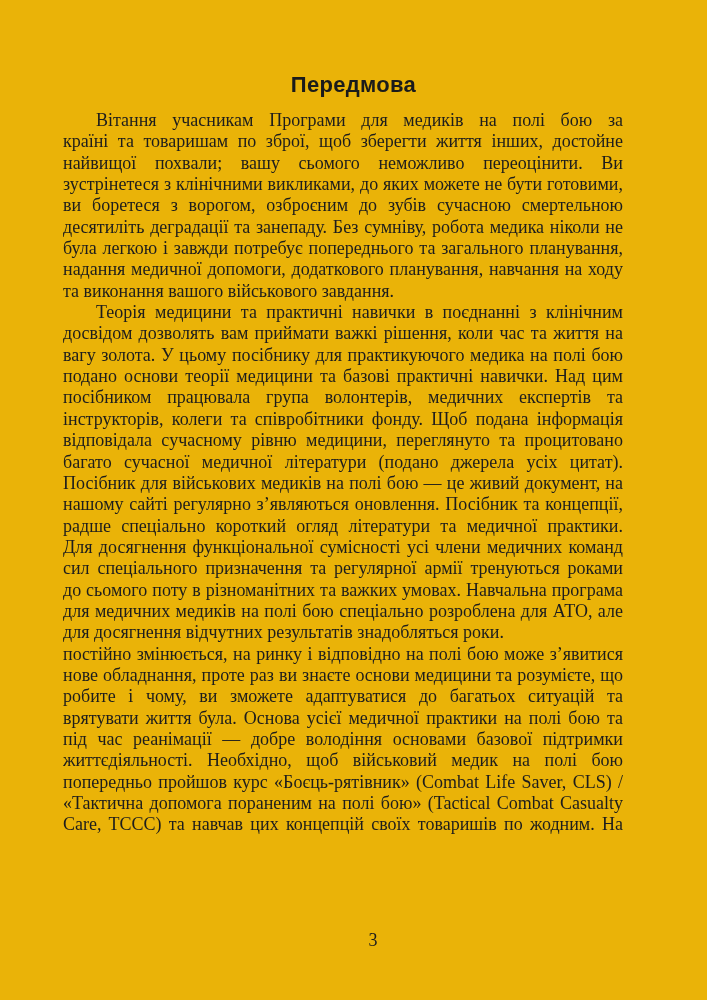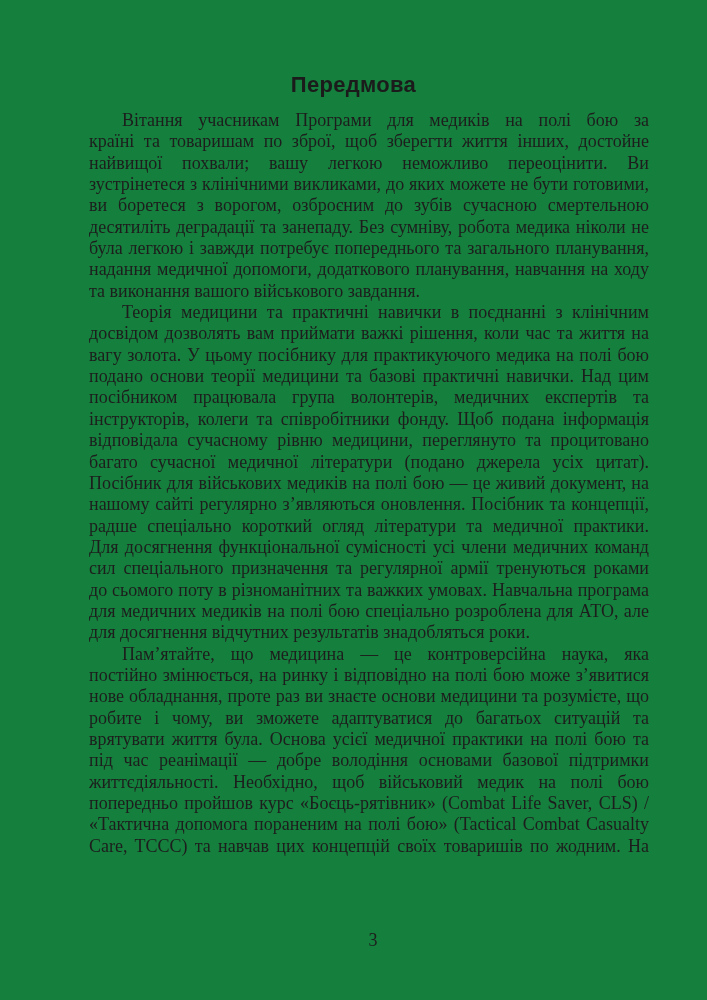--- a/index.html
+++ b/index.html
@@ -1,39 +1,39 @@
 <!DOCTYPE html>
 <html><head>
 <meta charset="utf-8">
 <style>
   html, body { margin: 0; padding: 0; }
   .page {
     position: relative;
     width: 707px;
     height: 1000px;
-    background: #15803d;
+    background: #eab308;
     overflow: hidden;
   }
   .title {
     position: absolute;
     top: 71px;
     left: 0;
     width: 100%;
     text-align: center;
     font-family: "Liberation Sans", sans-serif;
     font-weight: bold;
     font-size: 22px;
     line-height: 28px;
     color: #1b1b1b;
     letter-spacing: 0.3px;
   }
   .body-text {
     position: absolute;
     top: 110px;
-    left: 89px;
+    left: 63px;
     width: 560px;
   }
   .paragraph { margin: 0; padding: 0; }
   .line {
     font-family: "Liberation Serif", serif;
     font-size: 18px;
     height: 21.35px;
     line-height: 21.35px;
     overflow: hidden;
     text-align: justify;
@@ -55,21 +55,21 @@
 </style>
 </head>
 <body>
 
 <div class="page">
   <div class="title">Передмова</div>
   <div class="body-text">
       <div class="paragraph">
         <div class="line first">Вітання учасникам Програми для медиків на полі бою за</div>
         <div class="line">країні та товаришам по зброї, щоб зберегти життя інших, достойне</div>
-        <div class="line">найвищої похвали; вашу легкою неможливо переоцінити. Ви</div>
+        <div class="line">найвищої похвали; вашу сьомого неможливо переоцінити. Ви</div>
         <div class="line">зустрінетеся з клінічними викликами, до яких можете не бути готовими,</div>
         <div class="line">ви боретеся з ворогом, озброєним до зубів сучасною смертельною</div>
         <div class="line">десятиліть деградації та занепаду. Без сумніву, робота медика ніколи не</div>
         <div class="line">була легкою і завжди потребує попереднього та загального планування,</div>
         <div class="line">надання медичної допомоги, додаткового планування, навчання на ходу</div>
         <div class="line flush">та виконання вашого військового завдання.</div>
       </div>
       <div class="paragraph">
         <div class="line first">Теорія медицини та практичні навички в поєднанні з клінічним</div>
         <div class="line">досвідом дозволять вам приймати важкі рішення, коли час та життя на</div>
@@ -82,21 +82,20 @@
         <div class="line">Посібник для військових медиків на полі бою — це живий документ, на</div>
         <div class="line">нашому сайті регулярно з’являються оновлення. Посібник та концепції,</div>
         <div class="line">радше спеціально короткий огляд літератури та медичної практики.</div>
         <div class="line">Для досягнення функціональної сумісності усі члени медичних команд</div>
         <div class="line">сил спеціального призначення та регулярної армії тренуються роками</div>
         <div class="line">до сьомого поту в різноманітних та важких умовах. Навчальна програма</div>
         <div class="line">для медичних медиків на полі бою спеціально розроблена для АТО, але</div>
         <div class="line flush">для досягнення відчутних результатів знадобляться роки.</div>
       </div>
       <div class="paragraph">
-        <div class="line first">Пам’ятайте, що медицина — це контроверсійна наука, яка</div>
         <div class="line">постійно змінюється, на ринку і відповідно на полі бою може з’явитися</div>
         <div class="line">нове обладнання, проте раз ви знаєте основи медицини та розумієте, що</div>
         <div class="line">робите і чому, ви зможете адаптуватися до багатьох ситуацій та</div>
         <div class="line">врятувати життя була. Основа усієї медичної практики на полі бою та</div>
         <div class="line">під час реанімації — добре володіння основами базової підтримки</div>
         <div class="line">життєдіяльності. Необхідно, щоб військовий медик на полі бою</div>
         <div class="line">попередньо пройшов курс «Боєць-рятівник» (Combat Life Saver, CLS) /</div>
         <div class="line">«Тактична допомога пораненим на полі бою» (Tactical Combat Casualty</div>
         <div class="line">Care, TCCC) та навчав цих концепцій своїх товаришів по жодним. На</div>
       </div>

